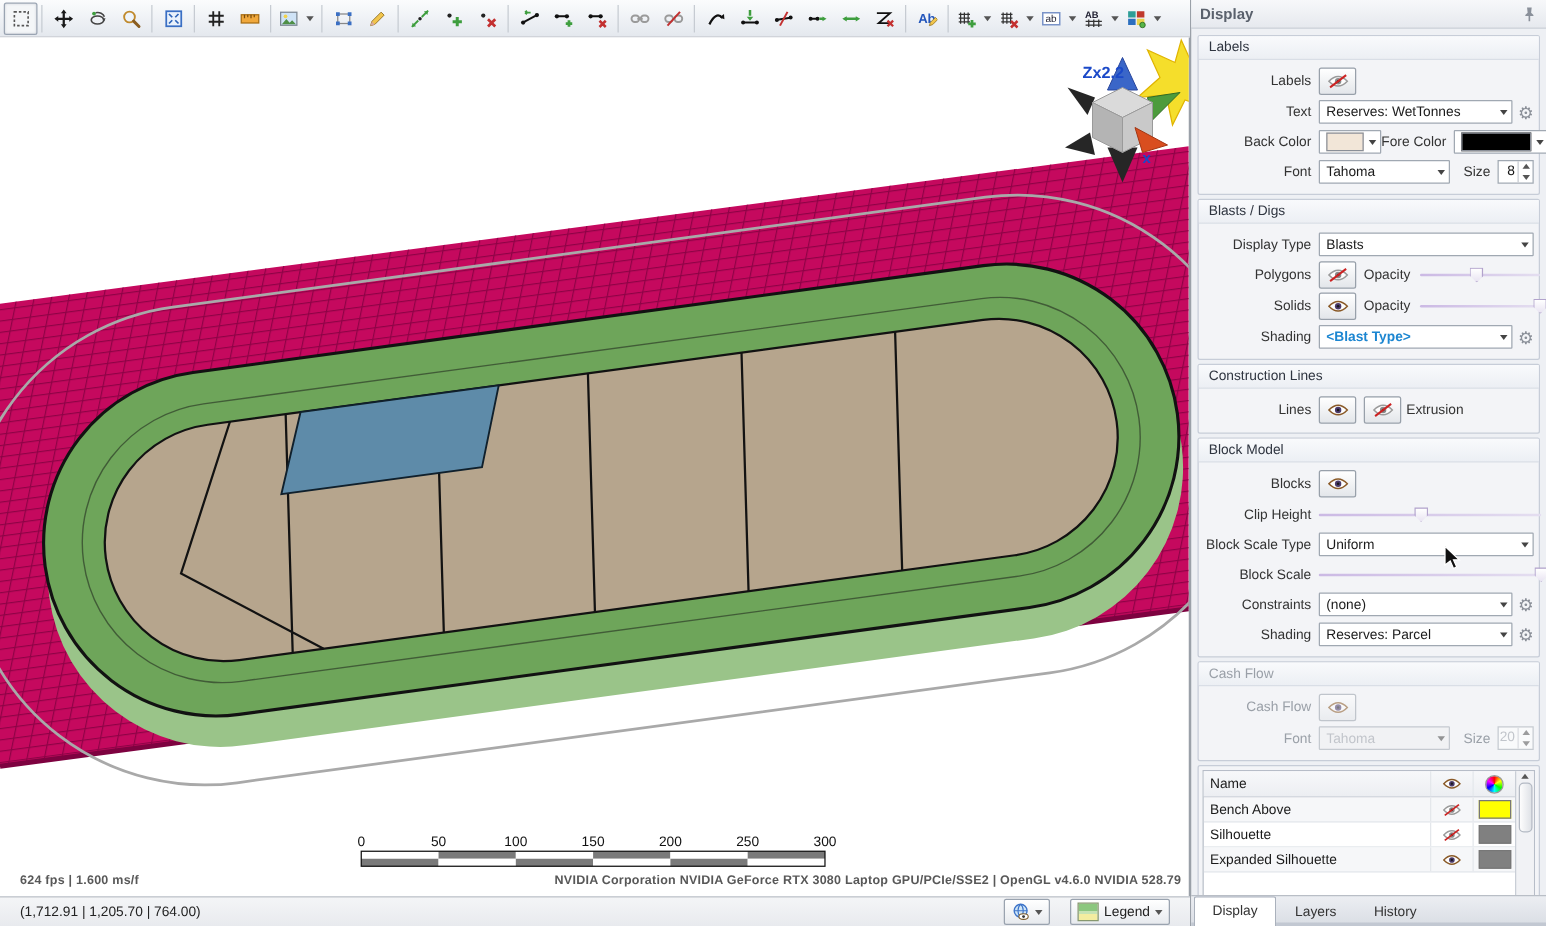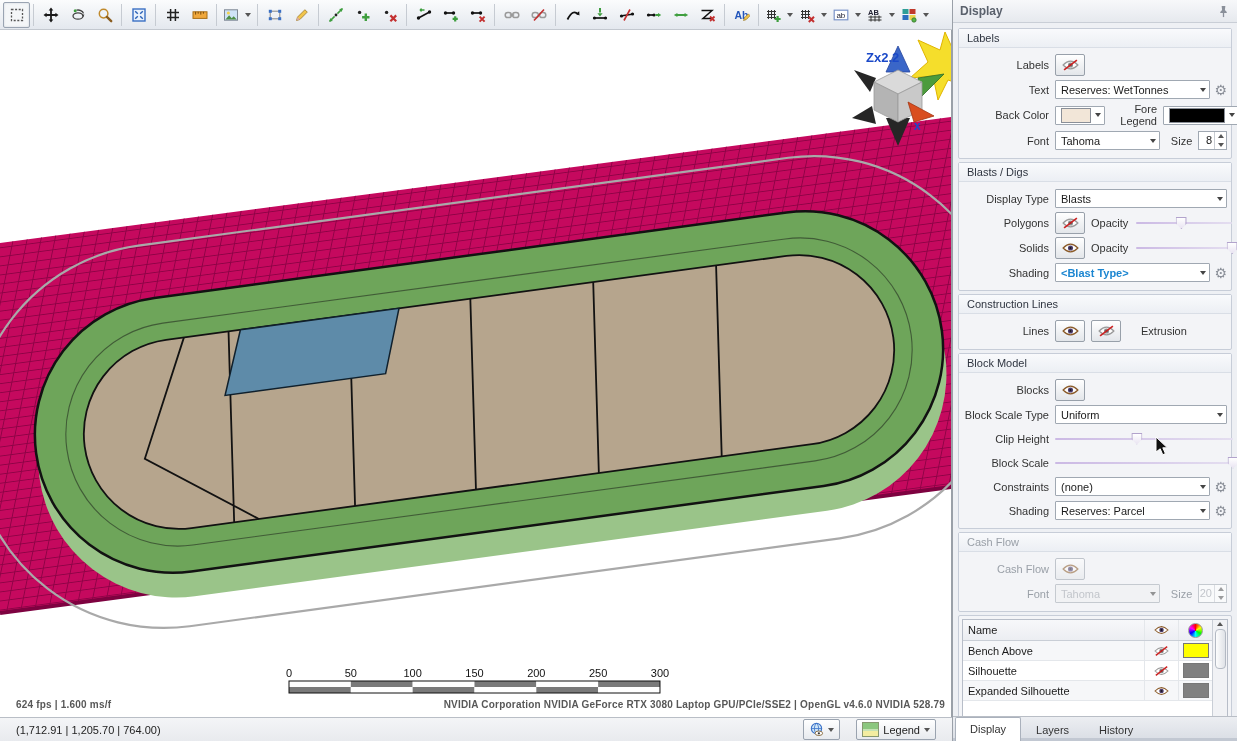--- a/index.html
+++ b/index.html
@@ -451,21 +451,21 @@
                 <span class="carr"></span>
             </div>
             <span class="gear">⚙</span>
           </div>
           <div class="prow">
             <span class="plabel">Back Color</span>
             <div class="combo" style="width:52px;">
               <span class="swatch" style="background: rgb(242, 230, 216);"></span>
                 <span class="carr"></span>
             </div>
-            <span class="plabel small">Fore Legend</span>
+            <span class="plabel small">Fore Color</span>
             <div class="combo" style="width:78px;">
               <span class="swatch" style="width: 54px; background: rgb(0, 0, 0);"></span>
                 <span class="carr"></span>
             </div>
           </div>
           <div class="prow">
             <span class="plabel">Font</span>
             <div class="combo" style="width:124px;">
               <span class="cval">Tahoma</span>
                 <span class="carr"></span>
@@ -547,50 +547,50 @@
                 </svg>
               </span>
             <span class="eyebtn" style="margin-left:6px;">
                 <svg viewBox="0 0 18 12" width="17" height="12">
                   <path d="M1.2 6 Q9 -2.2 16.8 6 Q9 14.2 1.2 6Z" fill="#fdfdfd" stroke="#9a9a9a" stroke-width="1.3"></path>
                   <circle cx="9" cy="6" r="2.7" fill="#8a8a8a"></circle>
                   <circle cx="9" cy="6" r="1.1" fill="#1a1a1a"></circle>
                   <line x1="2.2" y1="11.2" x2="15.8" y2="0.8" stroke="#CC2222" stroke-width="1.7"></line>
                 </svg>
               </span>
-            <span style="margin-left:20px;">Extrusion</span>
+            <span style="margin-left:4px;">Extrusion</span>
           </div>
         </div>
       </div>
 
       <div class="group">
         <div class="ghead">Block Model</div>
         <div class="gbody">
           <div class="prow">
             <span class="plabel">Blocks</span>
             <span class="eyebtn">
                 <svg viewBox="0 0 18 12" width="17" height="12">
                   <path d="M1.2 6 Q9 -2.2 16.8 6 Q9 14.2 1.2 6Z" fill="#fdfdfd" stroke="#8a5a28" stroke-width="1.3"></path>
                   <circle cx="9" cy="6" r="2.7" fill="#4a3a6b"></circle>
                   <circle cx="9" cy="6" r="1.1" fill="#1a1a1a"></circle>
                 </svg>
               </span>
           </div>
           <div class="prow">
-            <span class="plabel">Block Scale Type</span>
-            <div class="combo" style="flex:1;">
-              <span class="cval">Uniform</span>
-                <span class="carr"></span>
-            </div>
-          </div>
-          <div class="prow">
             <span class="plabel">Clip Height</span>
             <div class="slider" style="width:178px;">
               <div class="track"></div>
                 <div class="thumb" style="left: calc(46%);"></div>
+            </div>
+          </div>
+          <div class="prow">
+            <span class="plabel">Block Scale Type</span>
+            <div class="combo" style="flex:1;">
+              <span class="cval">Uniform</span>
+                <span class="carr"></span>
             </div>
           </div>
           <div class="prow">
             <span class="plabel">Block Scale</span>
             <div class="slider" style="width:178px;">
               <div class="track"></div>
                 <div class="thumb" style="left: calc(100%);"></div>
             </div>
           </div>
           <div class="prow">

